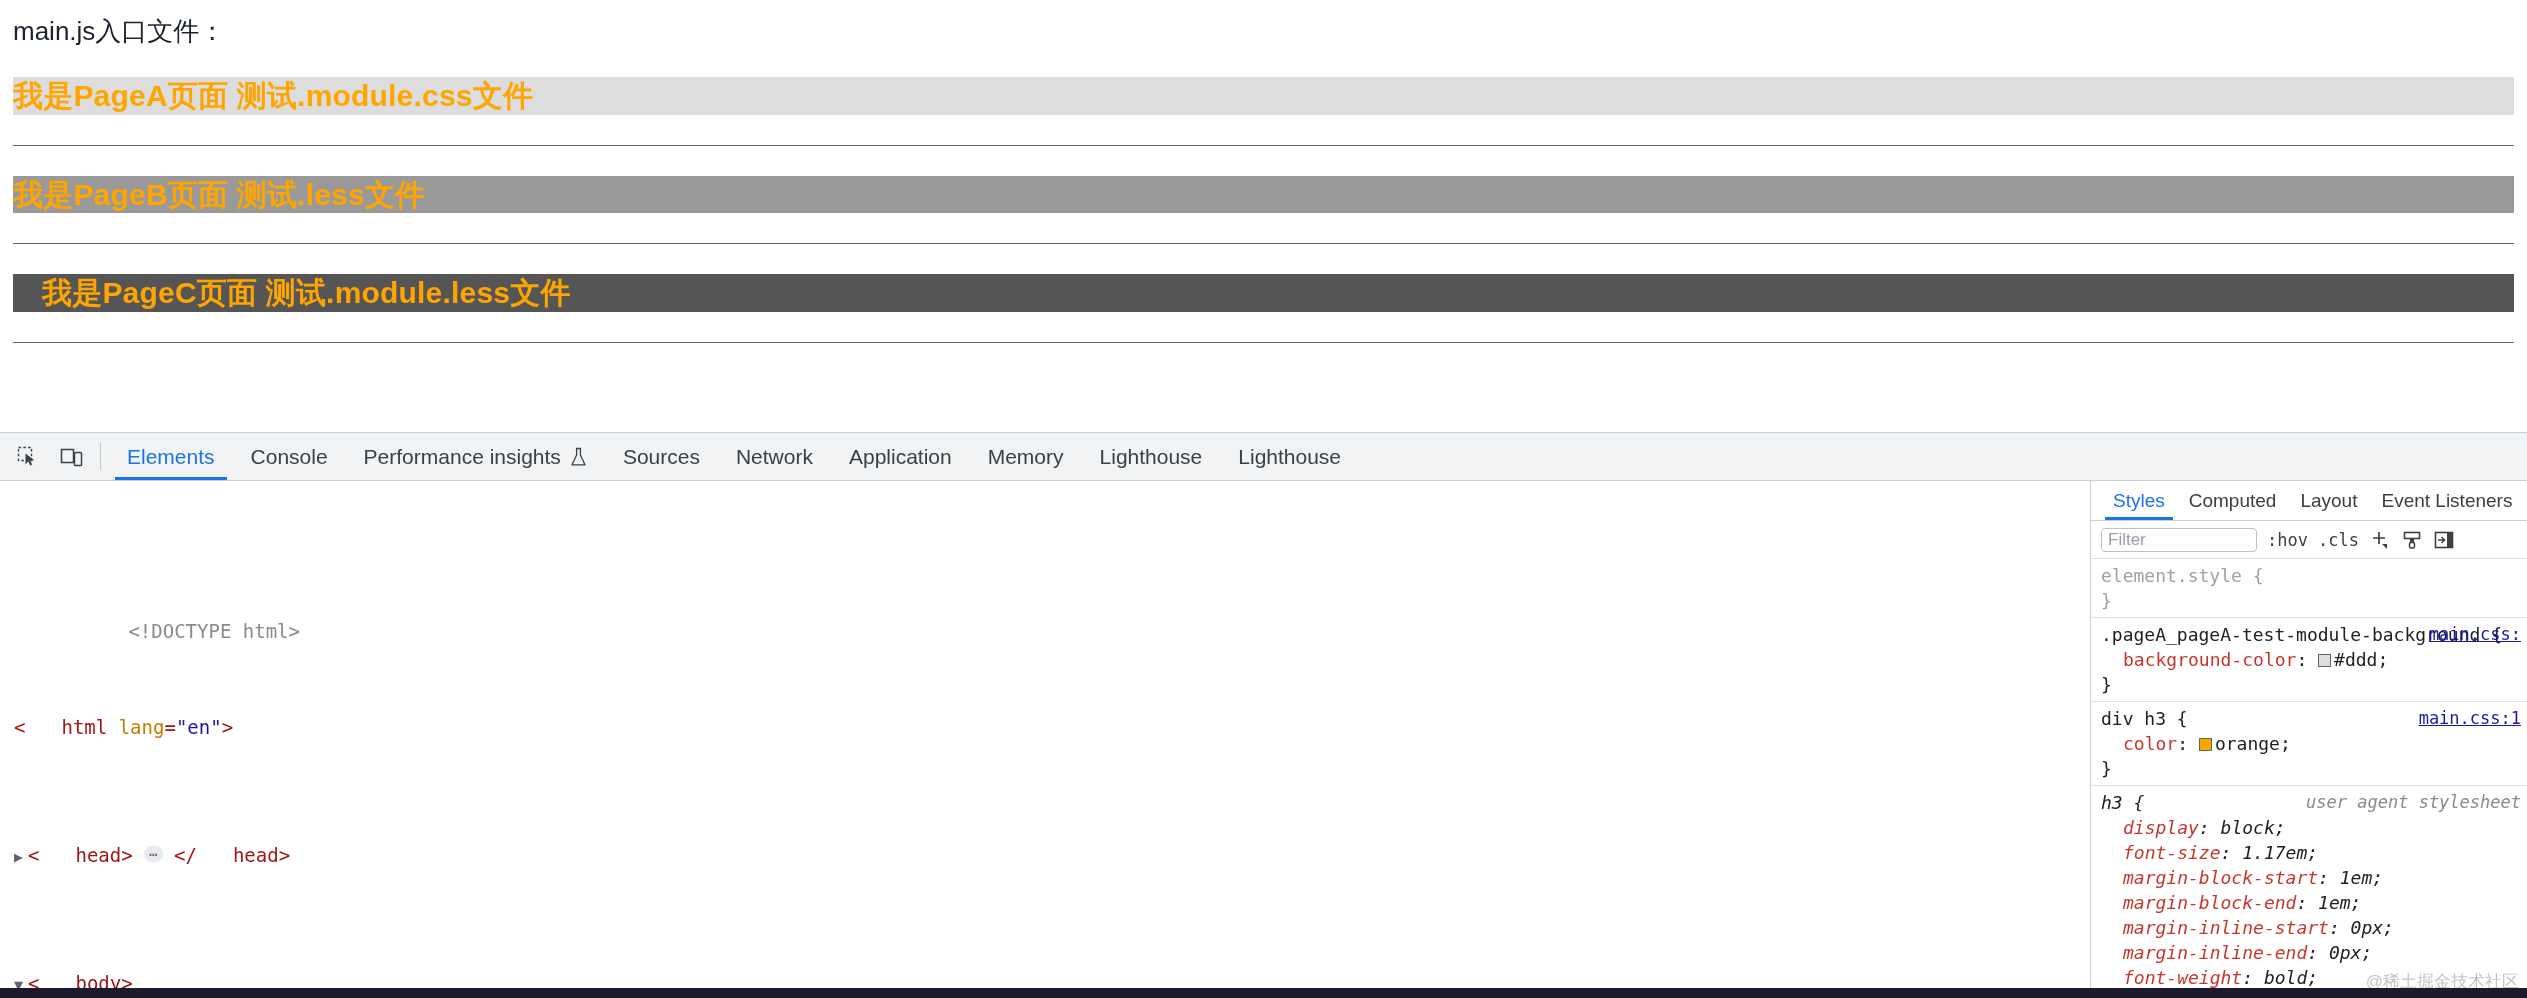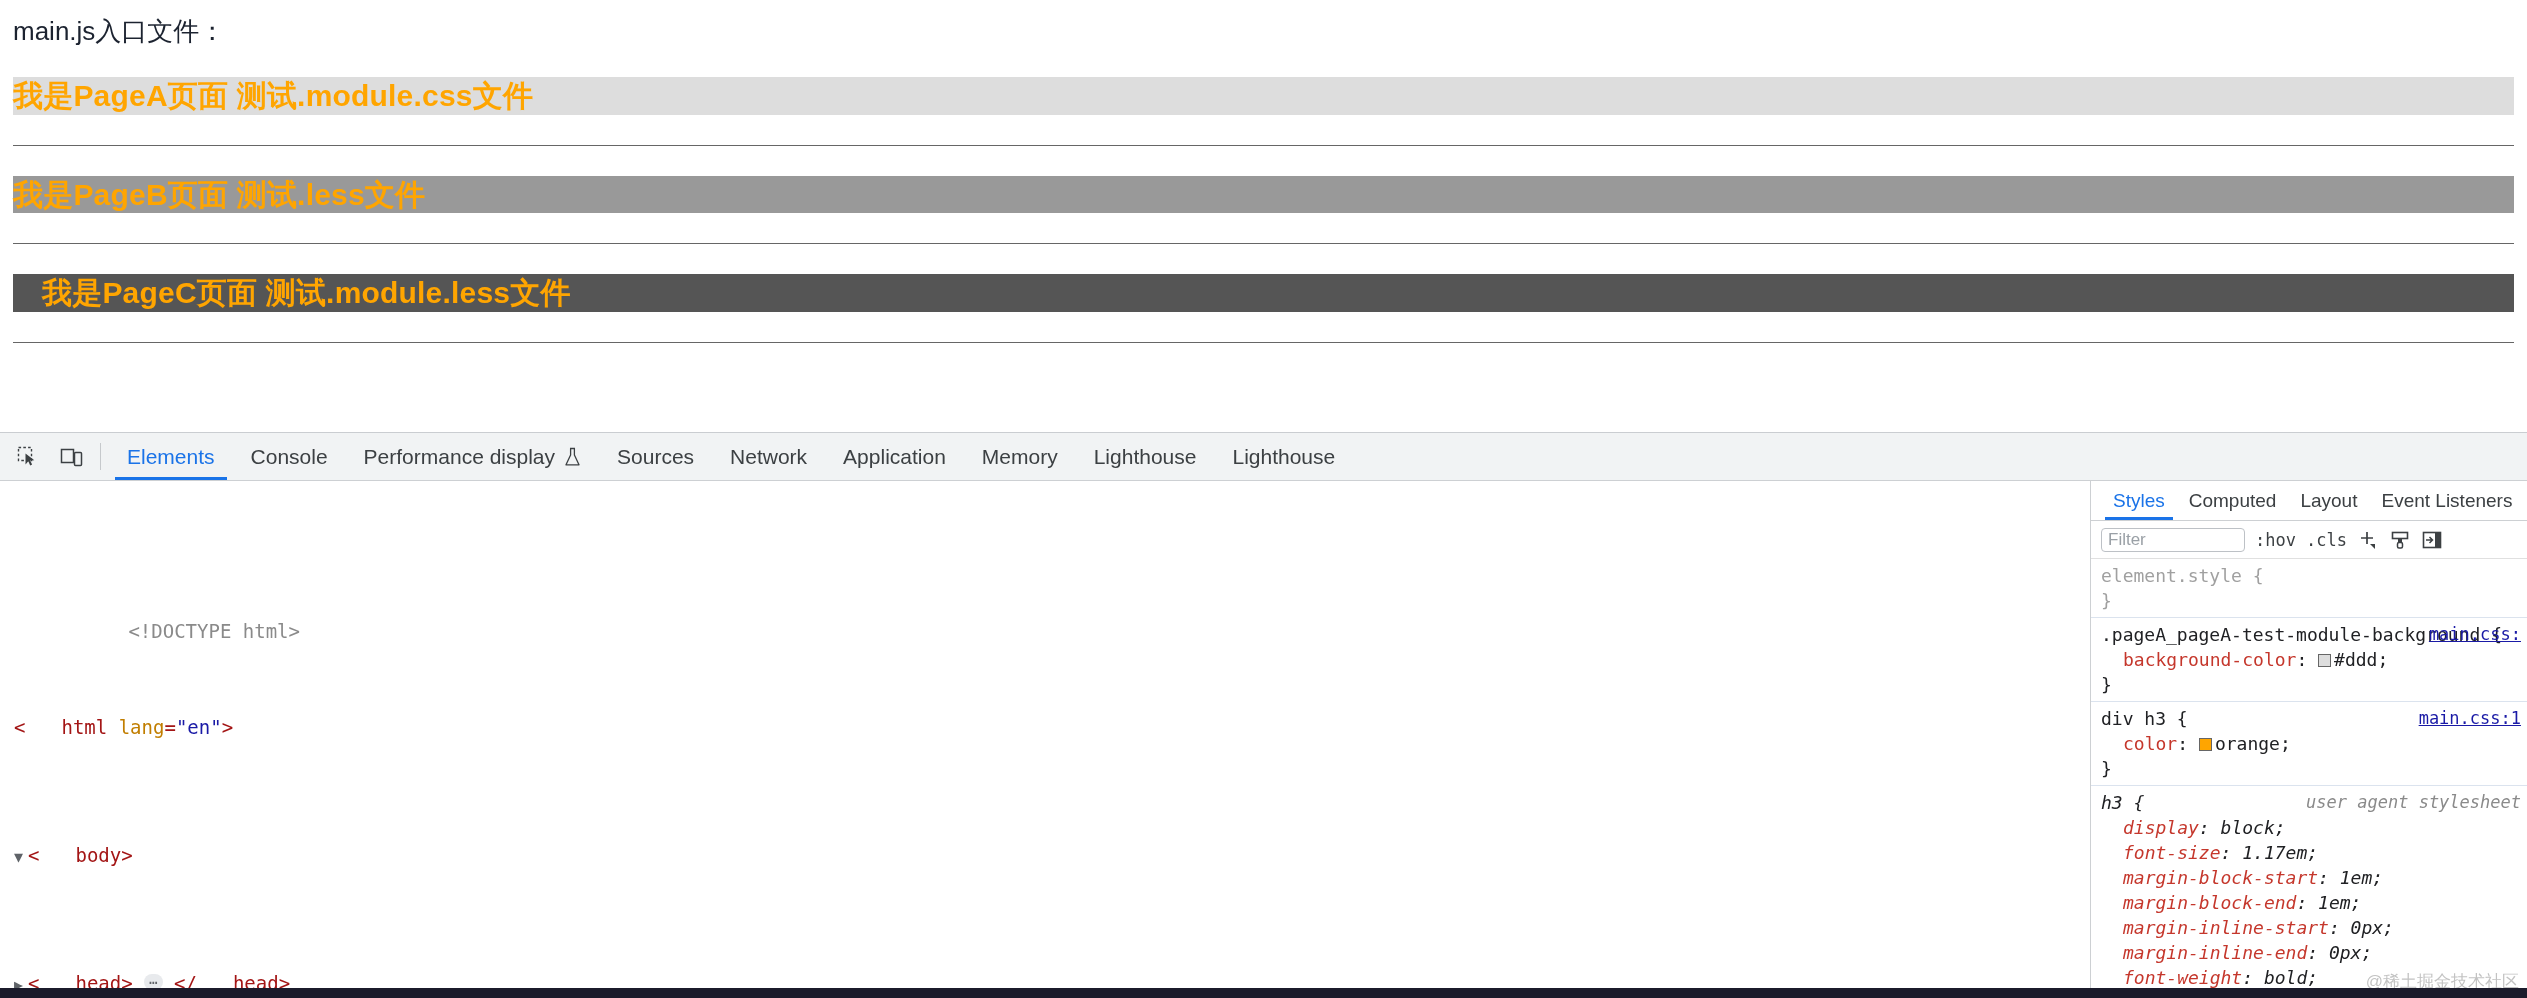--- a/index.html
+++ b/index.html
@@ -167,21 +167,21 @@
   }
   #st-filterbar {
     height: 38px;
     display: flex; align-items: center;
     gap: 10px;
     padding: 0 6px 0 10px;
     border-bottom: 1px solid #e0e0e0;
   }
   #st-filter {
     flex: 0 0 auto;
-    width: 144px; height: 24px;
+    width: 156px; height: 24px;
     border: 1px solid #bdc1c6;
     border-radius: 4px;
     font-size: 17px;
     padding: 0 6px;
     color: #202124;
     background: #fff;
     font-family: "Liberation Sans", sans-serif;
   }
   #st-filter::placeholder { color: #9aa0a6; }
   .st-tool {
@@ -286,21 +286,21 @@
     </div>
     <div class="tb-sep"></div>
 
     <div class="tab active">
       <span>Elements</span>
     </div>
     <div class="tab">
       <span>Console</span>
     </div>
     <div class="tab">
-      <span>Performance display</span>
+      <span>Performance insights</span>
       <span class="flask">
         <svg width="17" height="20" viewBox="0 0 17 20">
           <path d="M6 1.5 L11 1.5 M6.6 1.5 L6.6 8 L2 17.8 L15 17.8 L10.4 8 L10.4 1.5" fill="none" stroke="#3c4043" stroke-width="1.3" stroke-linejoin="round"></path>
         </svg>
       </span>
     </div>
     <div class="tab">
       <span>Sources</span>
     </div>
     <div class="tab">
@@ -324,23 +324,23 @@
 
     <div id="dom-pane">
       <div class="code">
 
         <div class="dom-row">
           <span class="doctype">&lt;!DOCTYPE html&gt;</span>
         </div>
 
         <div class="dom-row"><span class="punc">&lt;</span><span class="tag">html</span> <span class="attr">lang</span><span class="punc">=</span><span class="val">"en"</span><span class="punc">&gt;</span></div>
 
+        <div class="dom-row"><span class="twisty">▶</span><span class="punc">&lt;</span><span class="tag">head</span><span class="punc">&gt;</span> <span class="dots-pill">⋯</span> <span class="punc">&lt;/</span><span class="tag">head</span><span class="punc">&gt;</span></div>
+
         <div class="dom-row"><span class="twisty">▼</span><span class="punc">&lt;</span><span class="tag">body</span><span class="punc">&gt;</span></div>
-
-        <div class="dom-row"><span class="twisty">▶</span><span class="punc">&lt;</span><span class="tag">head</span><span class="punc">&gt;</span> <span class="dots-pill">⋯</span> <span class="punc">&lt;/</span><span class="tag">head</span><span class="punc">&gt;</span></div>
 
         
 
         
 
         
 
         
 
         

